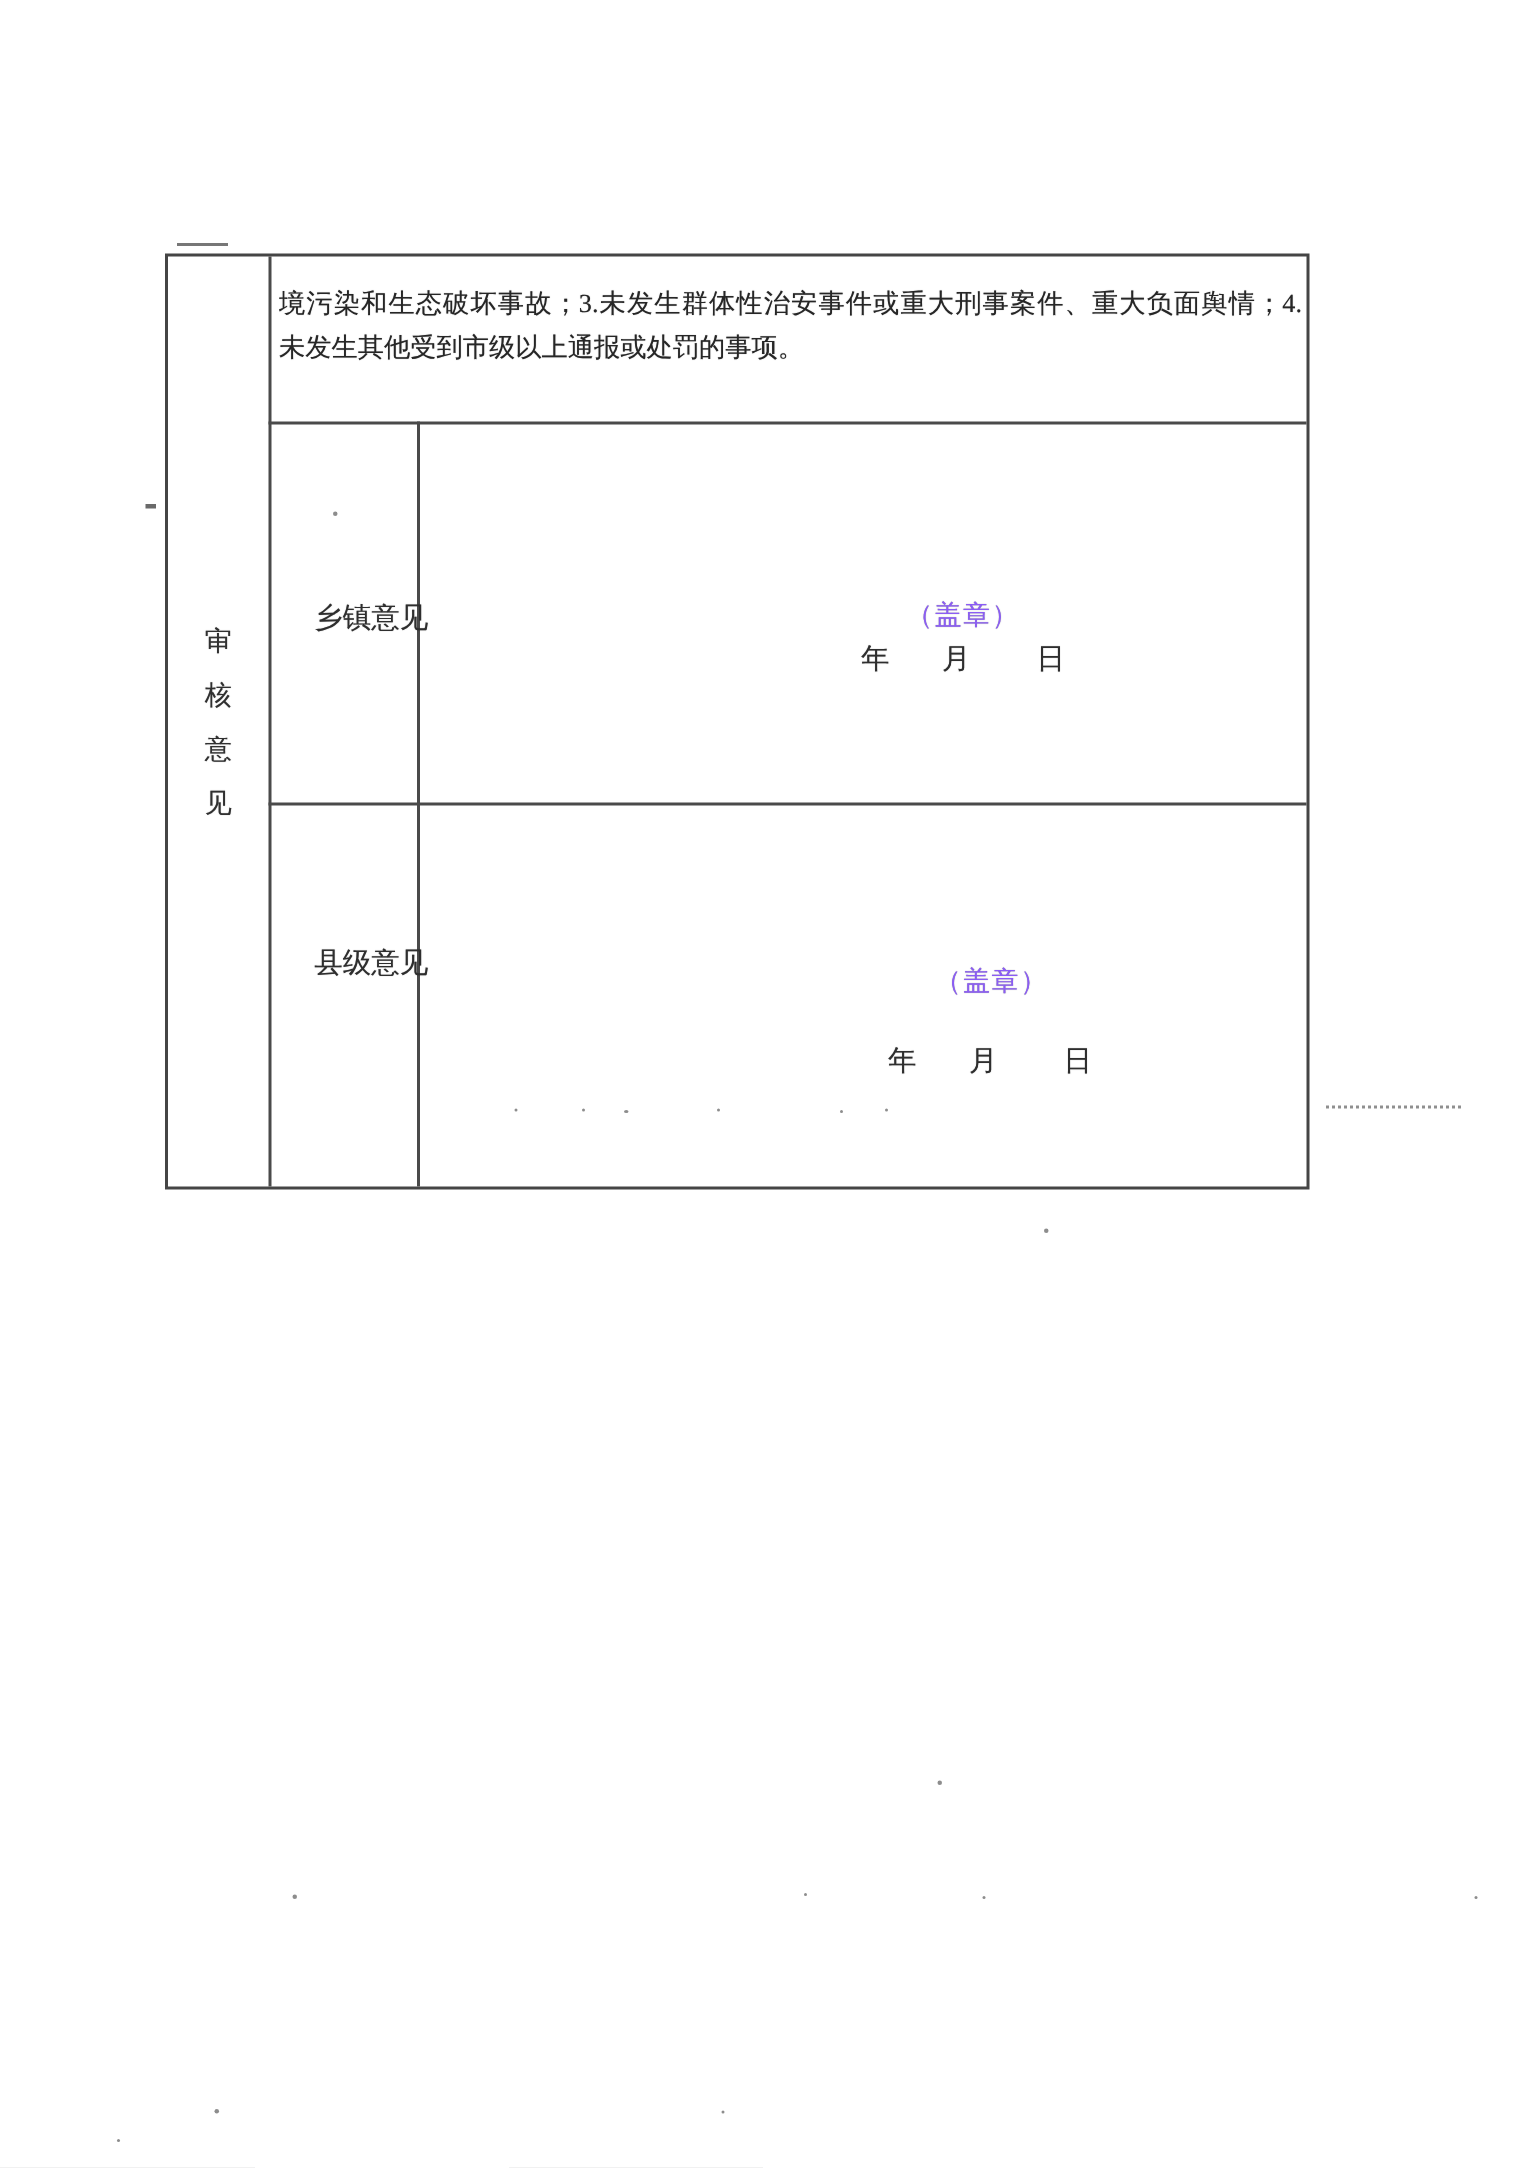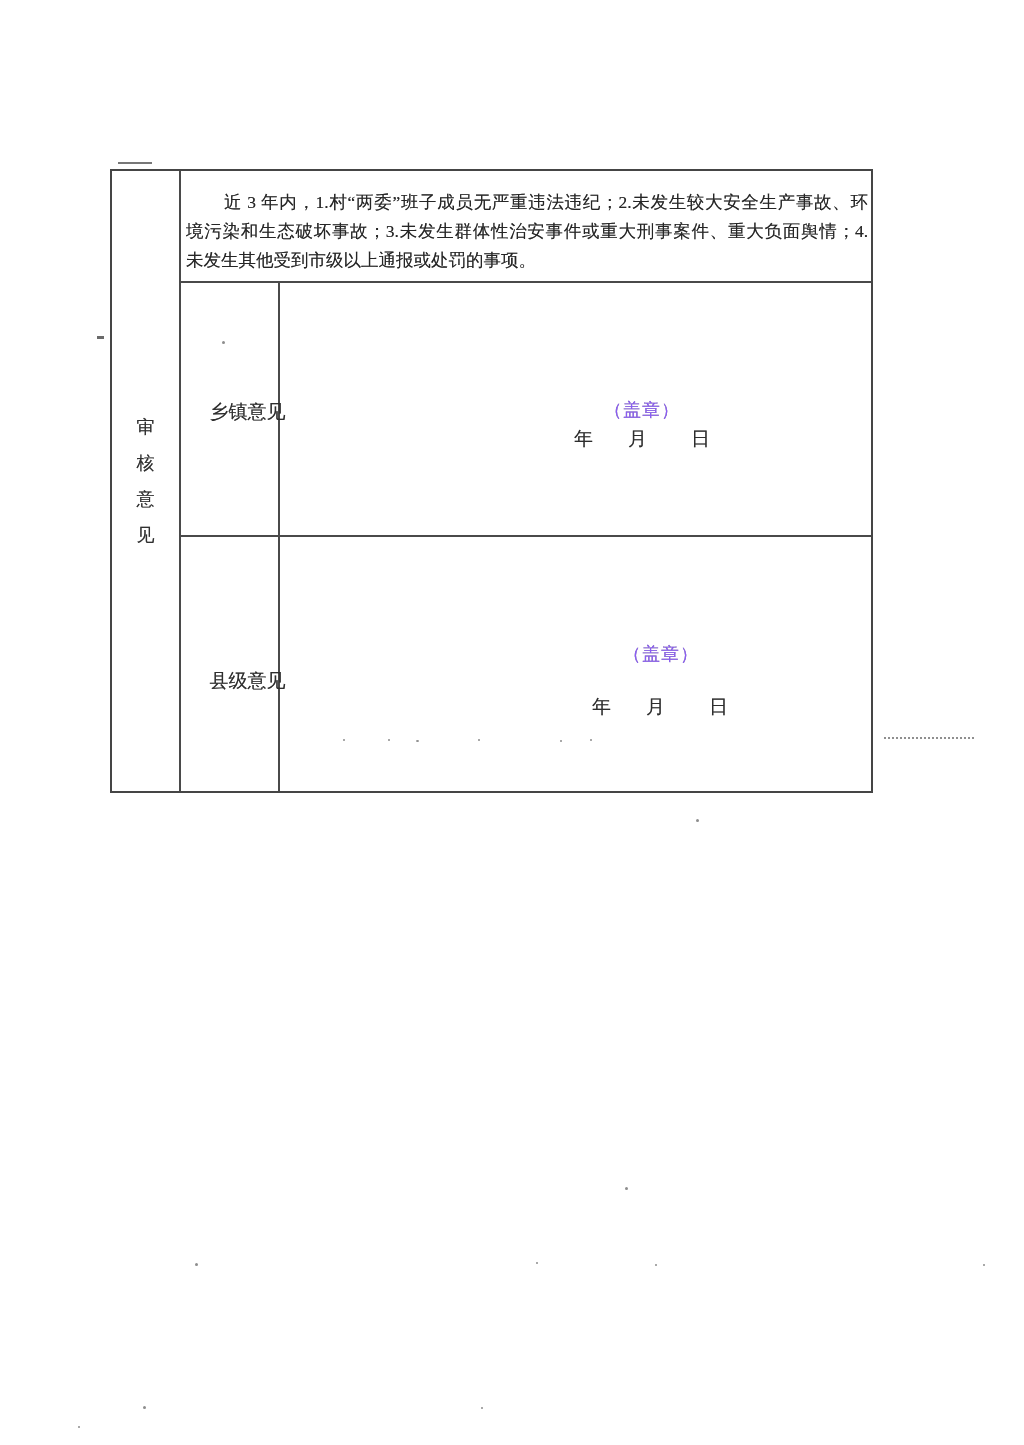--- a/index.html
+++ b/index.html
@@ -64,21 +64,21 @@
   .cell-label {
     position: absolute;
     left: 69px;
     width: 112px;
     text-align: center;
     font-size: 19px;
     color: #2e2e2e;
     padding-left: 21px;
   }
   .label-township { top: 228px; }
-  .label-county   { top: 497px; }
+  .label-county   { top: 458px; }
 
   .stamp {
     position: absolute;
     font-size: 18px;
     letter-spacing: 1px;
     color: #8b5cf6;
   }
   .stamp-township { left: 492px; top: 227px; }
   .stamp-county   { left: 511px; top: 471px; }
 
@@ -116,21 +116,20 @@
     <div class="grid-line hline-2"></div>
 
     <div class="vertical-label">
       <span>审</span>
       <span>核</span>
       <span>意</span>
       <span>见</span>
     </div>
 
     <div class="criteria">
-      <div class="criteria-line first">近 3 年内，1.村“两委”班子成员无严重违法违纪；2.未发生较大安全生产事故、环</div>
       <div class="criteria-line">境污染和生态破坏事故；3.未发生群体性治安事件或重大刑事案件、重大负面舆情；4.</div>
       <div class="criteria-line last">未发生其他受到市级以上通报或处罚的事项。</div>
     </div>
 
     <div class="cell-label label-township">乡镇意见</div>
     <div class="stamp stamp-township">（盖章）</div>
     <div class="dateline date-township">
       <span class="y">年</span><span class="m">月</span><span class="d">日</span>
     </div>
 

